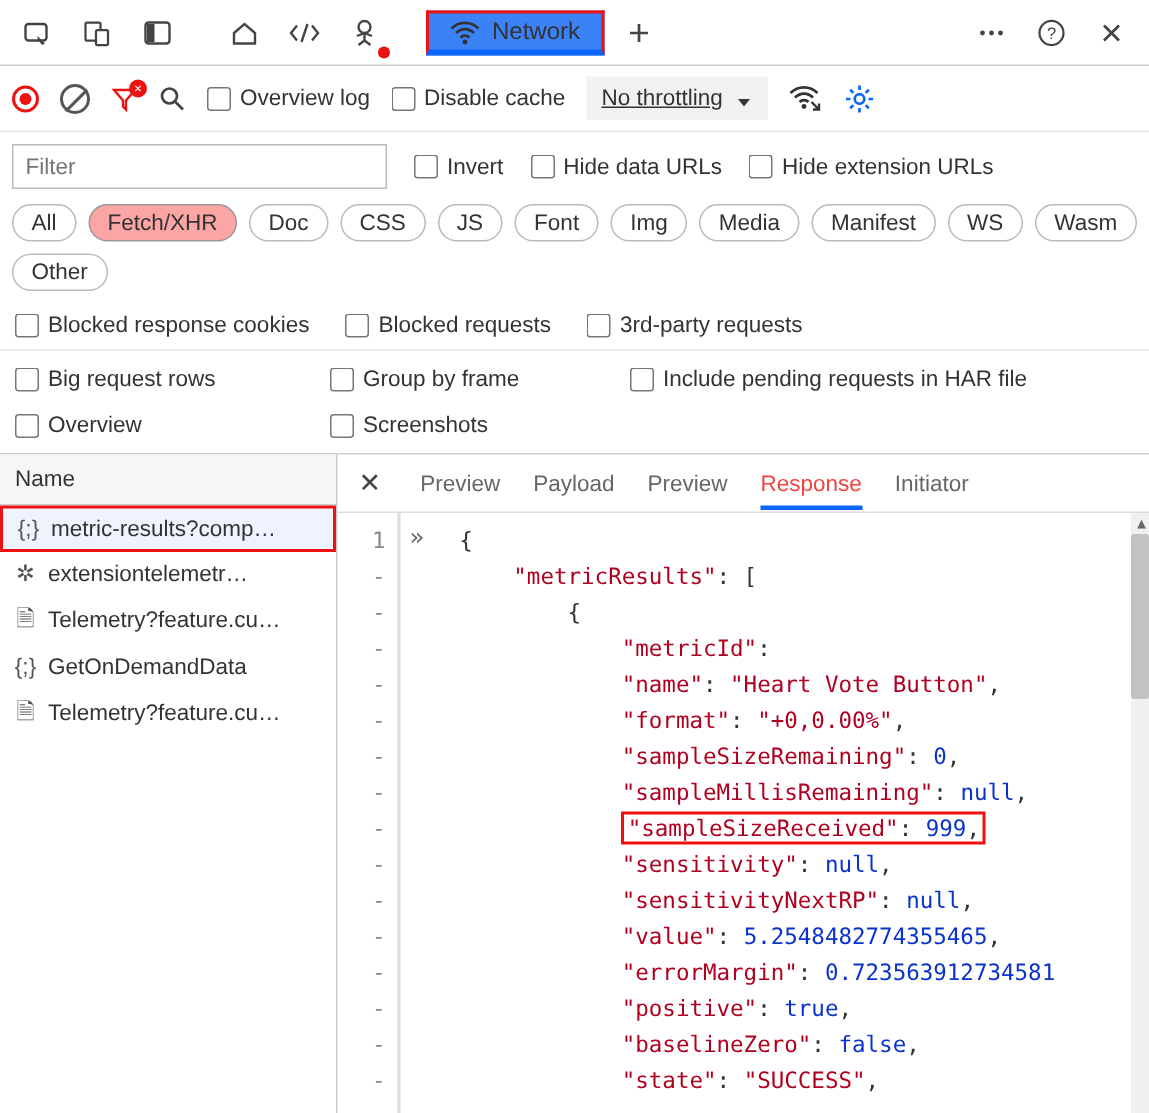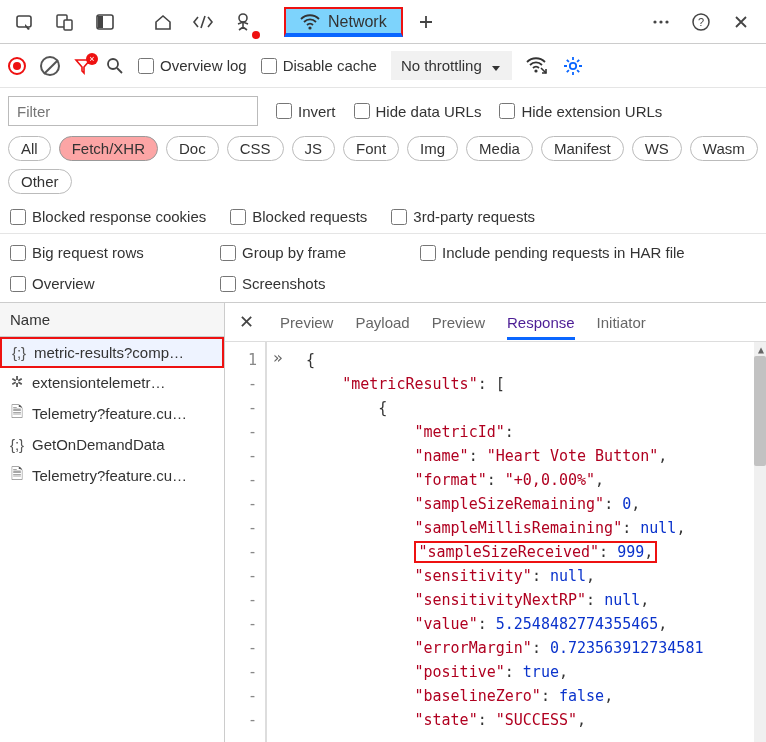--- a/index.html
+++ b/index.html
@@ -1,33 +1,33 @@
 <!DOCTYPE html>
 <html><head>
 <meta charset="utf-8">
 <style>
 * { box-sizing: border-box; margin: 0; padding: 0; }
 body { font-family: "Segoe UI", Arial, sans-serif; font-size: 14px; color: #333; width: 766px; height: 742px; overflow: hidden; background: #fff; }
 
 .topbar { display: flex; align-items: center; height: 44px; border-bottom: 1px solid #ccc; padding: 0 8px; gap: 6px; }
 .topbar .icon-btn { width: 34px; height: 34px; display: flex; align-items: center; justify-content: center; cursor: pointer; color: #444; }
-.tab-network { display: flex; align-items: center; gap: 8px; padding: 4px 14px 2px 14px; border: 2px solid #e11; border-bottom: 4px solid #0a66ff; background: #7dd3fc; position: relative; margin-left: 6px; }
+.tab-network { display: flex; align-items: center; gap: 8px; padding: 4px 14px 2px 14px; border: 2px solid #e11; border-bottom: 4px solid #0a66ff; background: #3b82f6; position: relative; margin-left: 6px; }
 .tab-network .label { font-size: 16px; }
 .spacer { flex: 1; }
 
 .toolbar { display: flex; align-items: center; height: 44px; padding: 0 8px; gap: 14px; border-bottom: 1px solid #e5e5e5; }
 .rec { width: 18px; height: 18px; border: 2px solid #e11; border-radius: 50%; display: flex; align-items: center; justify-content: center; }
 .rec::after { content: ""; width: 8px; height: 8px; background: #e11; border-radius: 50%; }
 .ban { width: 20px; height: 20px; border: 2px solid #555; border-radius: 50%; position: relative; }
 .ban::after { content: ""; position: absolute; width: 2px; height: 20px; background: #555; transform: rotate(45deg); left: 8px; top: -1px; }
 .funnel { position: relative; }
 .funnel .badge { position: absolute; top: -4px; right: -6px; width: 12px; height: 12px; background: #e11; border-radius: 50%; color: #fff; font-size: 9px; display: flex; align-items: center; justify-content: center; }
 .chk { display: flex; align-items: center; gap: 6px; font-size: 15px; }
 .chk input { width: 16px; height: 16px; }
-.throttle { display: flex; align-items: flex-end; gap: 8px; background: #f1f1f1; padding: 6px 10px; font-size: 15px; }
+.throttle { display: flex; align-items: flex-end; gap: 8px; background: #f1f1f1; padding: 6px 10px; font-size: 15px; text-decoration: underline; }
 .gear { color: #0a66ff; }
 
 .filterbar { display: flex; align-items: center; gap: 18px; padding: 8px 8px; flex-wrap: wrap; }
 .filterbar input[type=text] { width: 250px; height: 30px; border: 1px solid #bbb; padding: 0 8px; font-size: 15px; }
 .pillrow { display: flex; gap: 8px; padding: 2px 8px 8px 8px; flex-wrap: wrap; }
 .pill { border: 1px solid #bbb; border-radius: 14px; padding: 3px 12px; font-size: 15px; cursor: pointer; background: #fff; }
 .pill.active { background: #fca5a5; border-color: #999; }
 .checkrow { display: flex; gap: 24px; padding: 6px 10px; flex-wrap: wrap; font-size: 15px; }
 .checkrow2 { display: flex; padding: 8px 10px 10px 10px; font-size: 15px; border-bottom: 1px solid #ccc; }
 .checkrow2 .col1 { width: 210px; }
@@ -38,21 +38,21 @@
 .main { display: flex; height: 452px; }
 .sidebar { width: 225px; border-right: 1px solid #ccc; display: flex; flex-direction: column; }
 .side-head { padding: 8px 10px; font-size: 15px; border-bottom: 1px solid #ccc; background:#f6f6f6;}
 .req { display: flex; align-items: center; gap: 6px; padding: 5px 8px; font-size: 15px; cursor: pointer; white-space: nowrap; overflow: hidden; text-overflow: ellipsis; }
 .req.sel { border: 2px solid #e11; background: #eef3ff; }
 .iconbox { width: 18px; flex-shrink: 0; text-align: center; color: #555; }
 
 .detail { flex: 1; display: flex; flex-direction: column; }
 .tabrow { display: flex; align-items: center; gap: 22px; padding: 8px 14px; border-bottom: 1px solid #ddd; font-size: 15px; color: #666; }
 .tabrow .t { cursor: pointer; padding-bottom: 6px; }
-.tabrow .t.active { color: #4c1d95; border-bottom: 3px solid #0a66ff; }
+.tabrow .t.active { color: #ef4444; border-bottom: 3px solid #0a66ff; }
 .closex { font-size: 18px; cursor: pointer; color: #444; margin-right: 4px; }
 
 .codewrap { flex: 1; display: flex; position: relative; font-family: Consolas, Menlo, monospace; font-size: 15px; overflow-y: auto; }
 .gutter { width: 40px; text-align: right; color: #888; padding: 6px 8px 0 0; user-select: none; }
 .gutter div { height: 24px; line-height: 24px; }
 .codebody { flex: 1; padding: 6px 0 0 12px; border-left: 2px solid #ddd; white-space: pre; line-height: 24px; }
 .k { color: #b00020; } 
 .s { color: #b00020; } 
 .n { color: #0a33cc; } 
 .b { color: #0a33cc; } 

